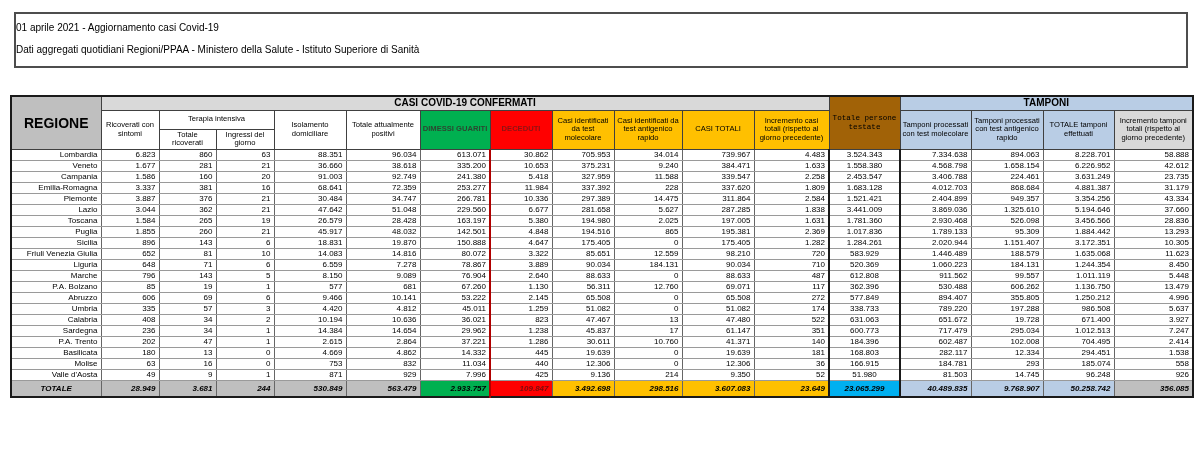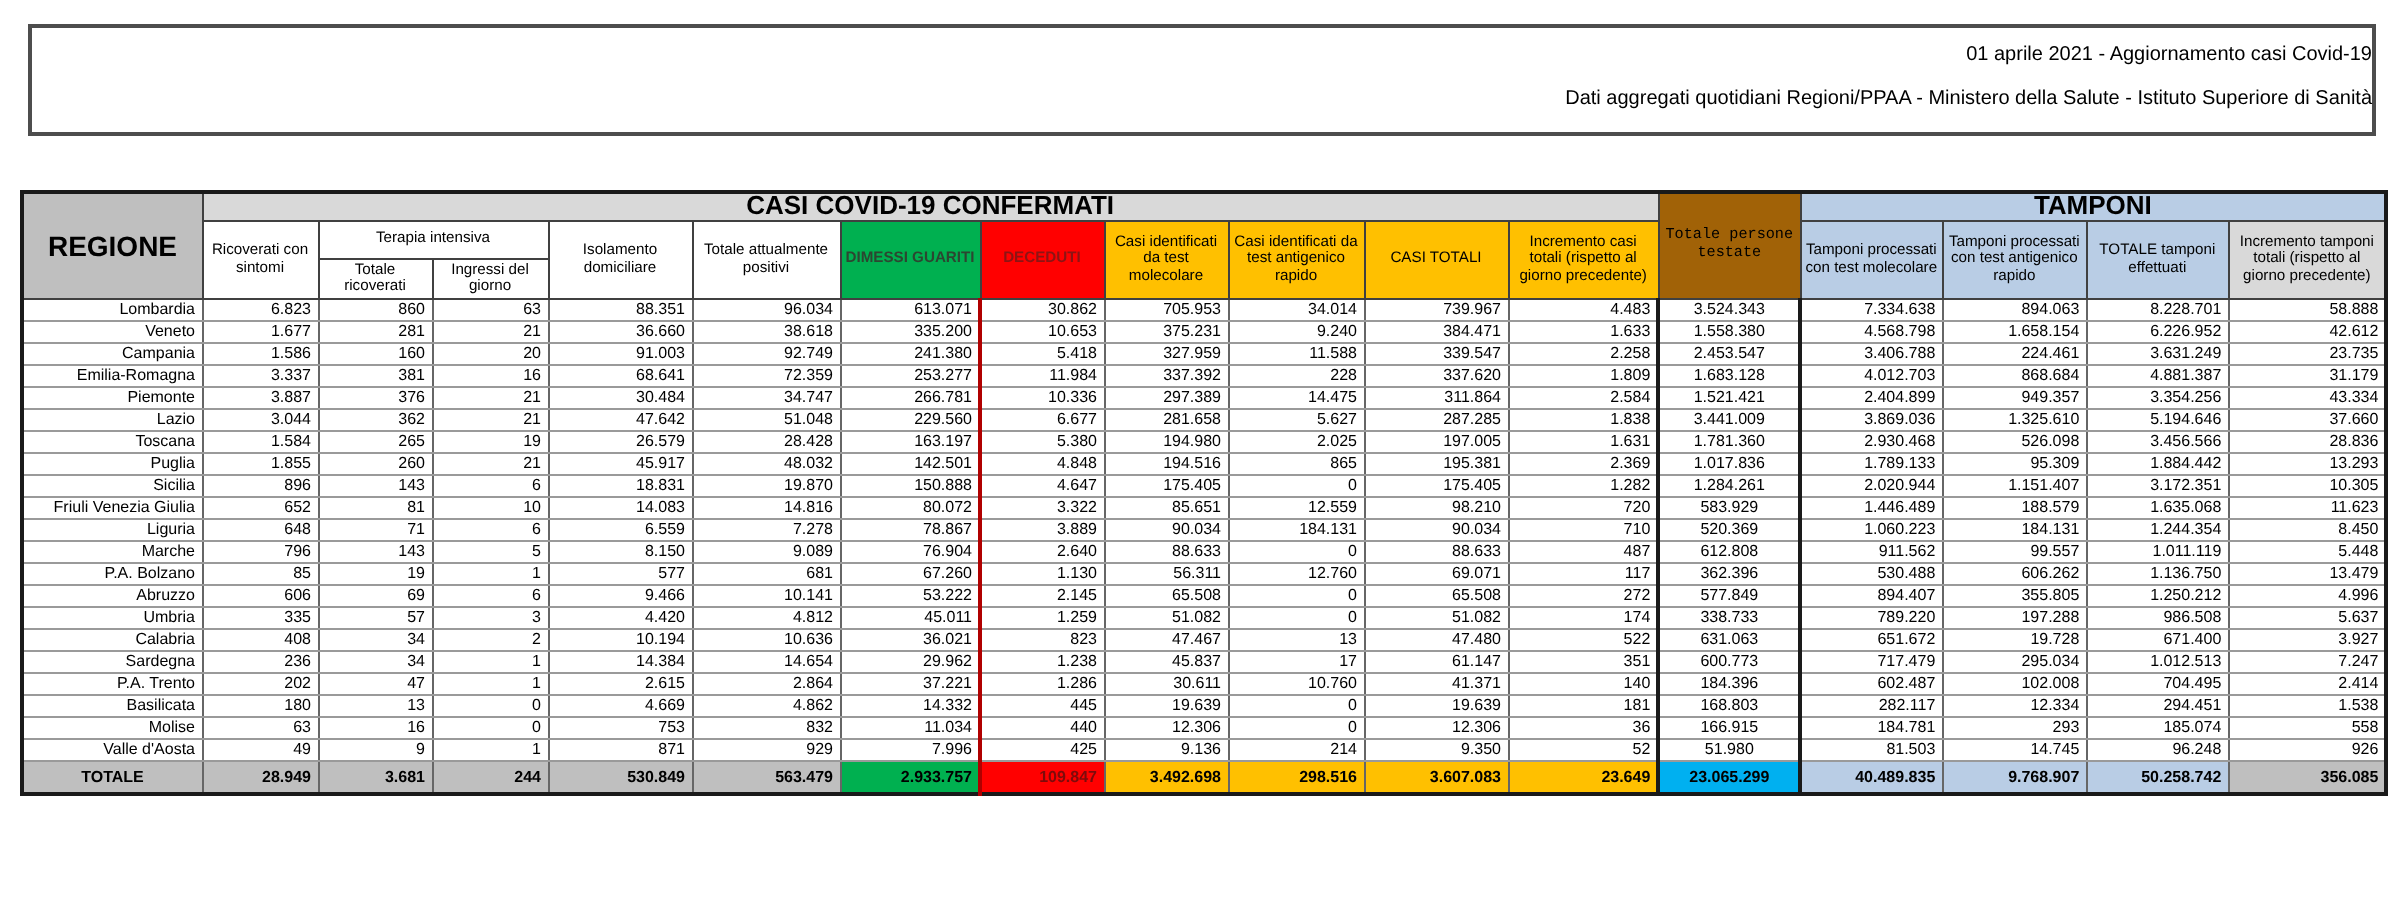--- a/index.html
+++ b/index.html
@@ -1,45 +1,45 @@
 <!DOCTYPE html>
 <html><head>
 <meta charset="utf-8">
 <style>
   html,body{margin:0;padding:0;background:#fff;}
   body{width:1202px;height:452px;font-family:"Liberation Sans",sans-serif;color:#000;}
   .page{position:relative;width:1202px;height:452px;overflow:hidden;background:#fff;}
 
   .title-box{position:absolute;left:14px;top:12px;width:1174px;box-sizing:border-box;
-    border:2px solid #4d4d4d;text-align:right;padding:7px 0 10px 12px;}
+    border:2px solid #4d4d4d;text-align:left;padding:7px 0 10px 0;}
   .title-line{font-size:10px;line-height:13px;}
   .title-line + .title-line{margin-top:9px;}
 
   table.covid{position:absolute;left:10px;top:95px;width:1182px;border-collapse:collapse;
     table-layout:fixed;border:2px solid #1a1a1a;}
   th,td{box-sizing:border-box;overflow:hidden;white-space:nowrap;}
   thead th{border:1px solid #404040;font-weight:normal;font-size:7.6px;line-height:8.6px;
     text-align:center;vertical-align:middle;padding:1px 2px;white-space:normal;background:#fff;}
-  th.band{font-weight:bold;font-size:13px;height:14px;padding:0 3px;}
+  th.band{font-weight:bold;font-size:10px;height:14px;padding:0 3px;}
   th.hdr-regione{background:#BFBFBF;font-weight:bold;font-size:14px;}
   .bg-grayband{background:#D9D9D9;}
   .bg-blueband{background:#B9CDE5;}
   .bg-cyan{background:#a16207;font-family:Liberation Mono, monospace;}
   .bg-green{background:#00B050;color:#2c4631;font-weight:bold;}
   .bg-red{background:#FF0000;color:#8c1414;font-weight:bold;margin-left:32px;}
   .bg-yellow{background:#FFC000;}
   th.ti-label{height:19px;}
 
   tbody td{border:1px solid #666;border-top:1px solid #9a9a9a;border-bottom:1px solid #9a9a9a;
     height:11px;font-size:8px;line-height:10px;text-align:right;padding:0 3px;background:#fff;}
   tbody td.region{text-align:right;padding-left:3px;}
   tbody td.col-deceduti{border-left:2px solid #B00000;}
   tbody td.col-testate{border-left:2px solid #1a1a1a;border-right:2px solid #1a1a1a;text-align:center;}
   tr.total-row td{background:#BFBFBF;font-weight:bold;height:16px;line-height:15px;
-    border-top:1.5px solid #1a1a1a;}
+    border-top:1.5px solid #1a1a1a;font-style:italic;}
   tr.total-row td.region{text-align:center;}
   tr.total-row td.c-green{background:#00B050;color:#000;padding-left:11px;}
   tr.total-row td.c-red{background:#FF0000;color:#7d0b0b;}
   tr.total-row td.c-yellow{background:#FFC000;}
   tr.total-row td.c-cyan{background:#00B0F0;}
   tr.total-row td.c-blue{background:#B9CDE5;}
 </style>
 </head>
 <body>
 

